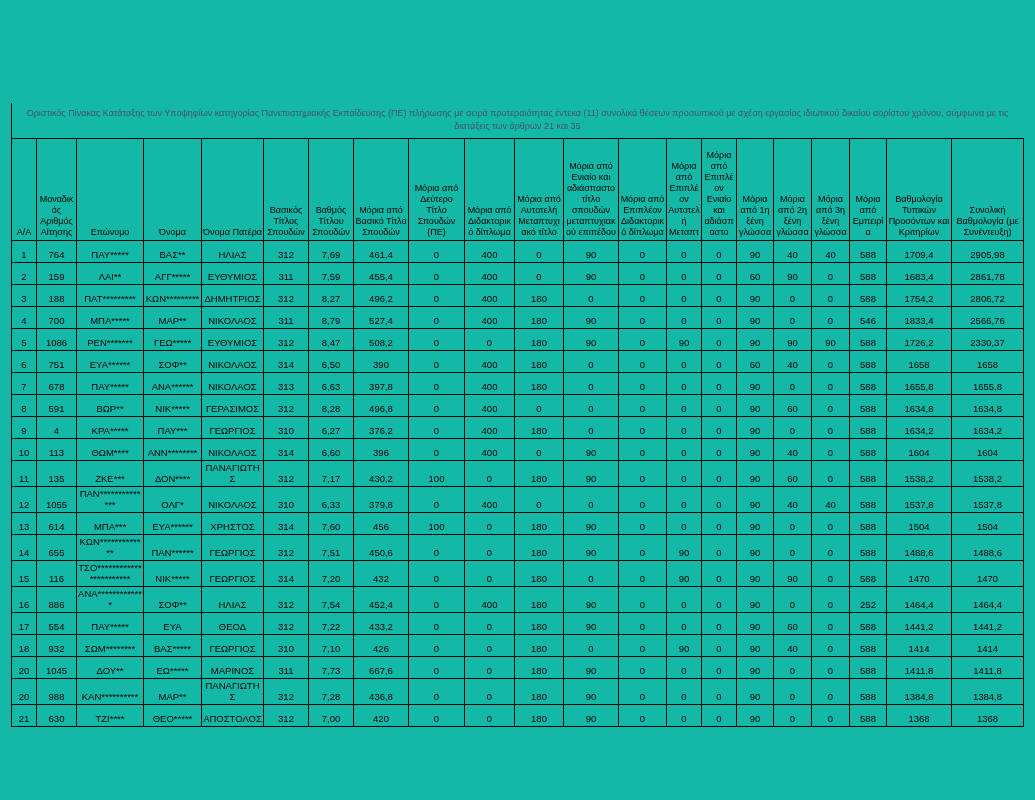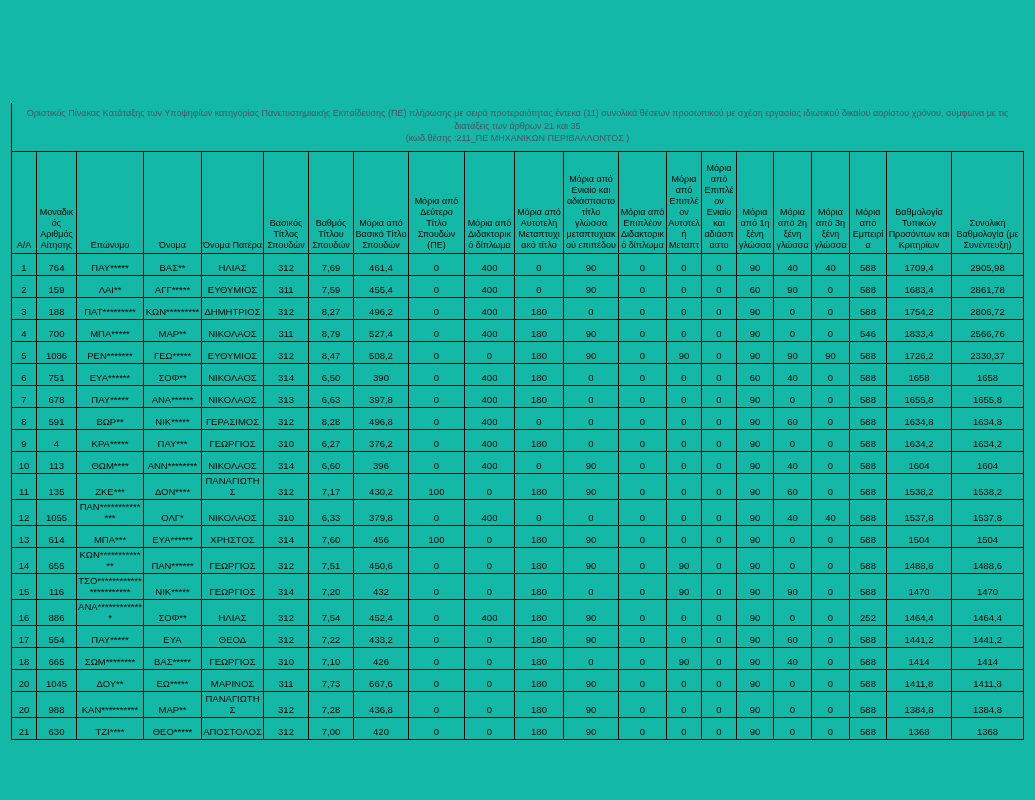--- a/index.html
+++ b/index.html
@@ -58,21 +58,20 @@
   }
 </style>
 </head>
 <body>
 
 <div class="page">
   <div class="content">
 
     <div class="title-block" style="color: rgb(68, 84, 106);">
       <div class="title-line1">Οριστικός Πίνακας Κατάταξης των Υποψηφίων κατηγορίας Πανεπιστημιακής Εκπαίδευσης (ΠΕ) πλήρωσης με σειρά προτεραιότητας έντεκα (11) συνολικά θέσεων προσωπικού με σχέση εργασίας ιδιωτικού δικαίου αορίστου χρόνου, σύμφωνα με τις διατάξεις των άρθρων 21 και 35</div>
-      <div class="title-line3">(κωδ.θέσης :211_ΠΕ ΜΗΧΑΝΙΚΩΝ ΠΕΡΙΒΑΛΛΟΝΤΟΣ )</div>
     </div>
 
     <table class="ranking">
       <colgroup>
           <col style="width: 25px;">
           <col style="width: 40px;">
           <col style="width: 67px;">
           <col style="width: 58px;">
           <col style="width: 62px;">
           <col style="width: 45px;">
@@ -98,21 +97,21 @@
             <th>Μοναδικός Αριθμός Αίτησης</th>
             <th>Επώνυμο</th>
             <th>Όνομα</th>
             <th>Όνομα Πατέρα</th>
             <th>Βασικός Τίτλος Σπουδών</th>
             <th>Βαθμός Τίτλου Σπουδών</th>
             <th>Μόρια από Βασικό Τίτλο Σπουδών</th>
             <th>Μόρια από Δεύτερο Τίτλο Σπουδών (ΠΕ)</th>
             <th>Μόρια από Διδακτορικό δίπλωμα</th>
             <th>Μόρια από Αυτοτελή Μεταπτυχιακό τίτλο</th>
-            <th>Μόρια από Ενιαίο και αδιάσπαστο τίτλο γλώσσα μεταπτυχιακού επιπέδου</th>
+            <th>Μόρια από Ενιαίο και αδιάσπαστο τίτλο σπουδών μεταπτυχιακού επιπέδου</th>
             <th>Μόρια από Επιπλέον Διδακτορικό δίπλωμα</th>
             <th>Μόρια από Επιπλέον Αυτοτελή Μεταπτ</th>
             <th>Μόρια από Επιπλέον Ενιαίο και αδιάσπαστο</th>
             <th>Μόρια από 1η ξένη γλώσσα</th>
             <th>Μόρια από 2η ξένη γλώσσα</th>
             <th>Μόρια από 3η ξένη γλώσσα</th>
             <th>Μόρια από Εμπειρία</th>
             <th>Βαθμολογία Τυπικών Προσόντων και Κριτηρίων</th>
             <th>Συνολική Βαθμολογία (με Συνέντευξη)</th>
           </tr>
@@ -504,21 +503,21 @@
             <td>0</td>
             <td>90</td>
             <td>60</td>
             <td>0</td>
             <td>588</td>
             <td>1441,2</td>
             <td>1441,2</td>
           </tr>
           <tr>
             <td>18</td>
-            <td>665</td>
+            <td>932</td>
             <td>ΣΩΜ********</td>
             <td>ΒΑΣ*****</td>
             <td>ΓΕΩΡΓΙΟΣ</td>
             <td>310</td>
             <td>7,10</td>
             <td>426</td>
             <td>0</td>
             <td>0</td>
             <td>180</td>
             <td>0</td>

